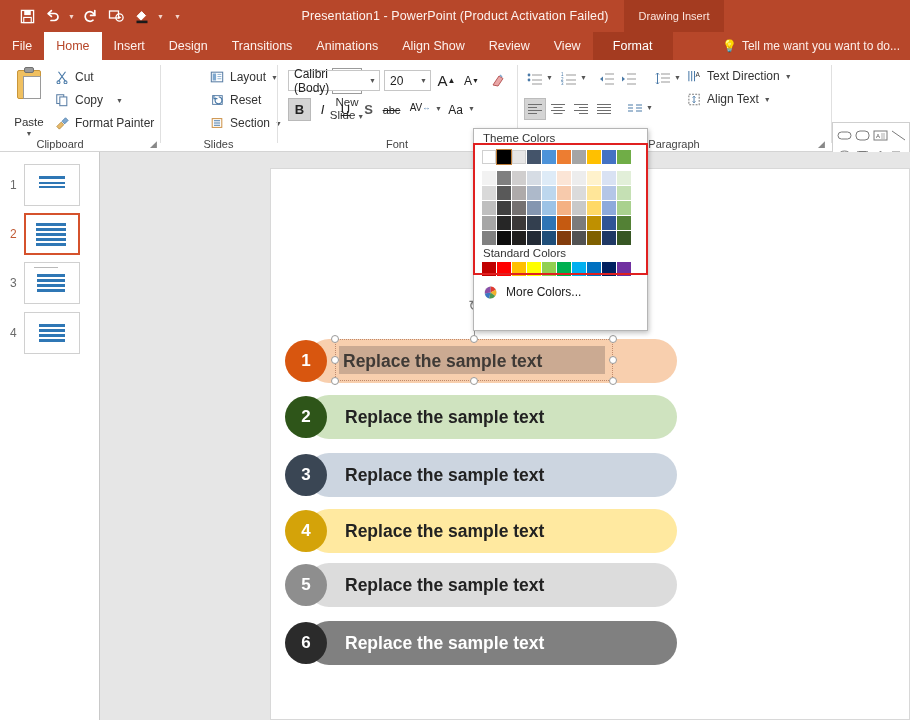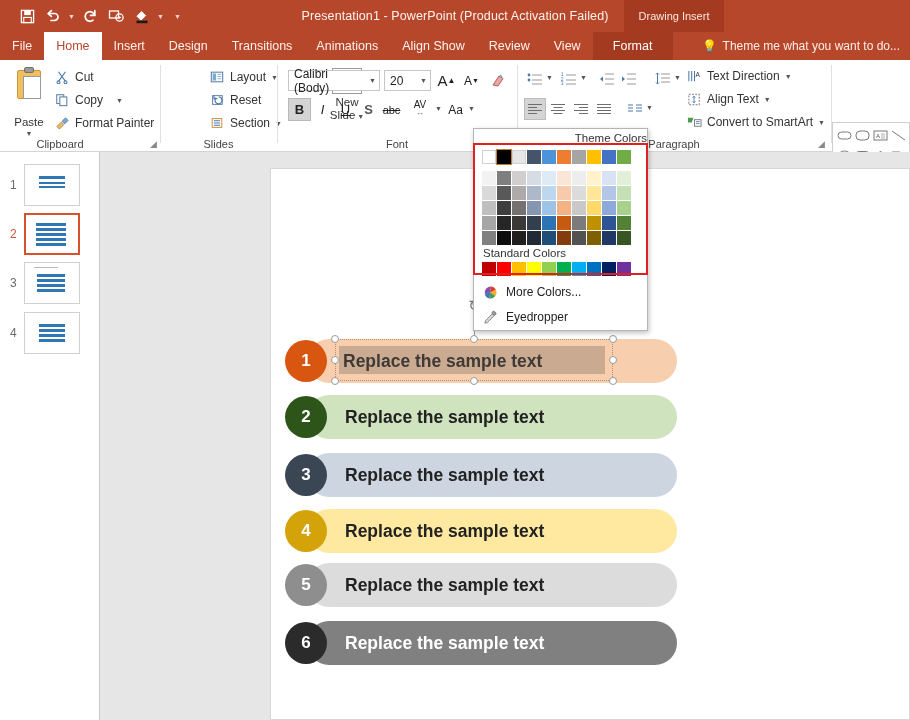--- a/index.html
+++ b/index.html
@@ -206,21 +206,21 @@
   }
 
   
   .colordrop {
     position: absolute; left: 473px; top: 128px; width: 175px; height: 203px;
     background: #ffffff; border: 1px solid #b5b5b5;
     box-shadow: 1px 2px 5px rgba(0,0,0,0.25);
     z-index: 50;
   }
   .cd-head {
-    font-size: 11.5px; color: #333; padding: 3px 0 2px 9px; text-align: right;
+    font-size: 11.5px; color: #333; padding: 3px 0 2px 9px;
   }
   .swatch-grid { position: absolute; display: grid; gap: 1px; }
   .sw { width: 14px; height: 14px; }
   .sw.sel { outline: 1.5px solid #c07f3a; outline-offset: 0px; }
   .cd-menu-item {
     position: absolute; left: 0; width: 175px; height: 22px;
     display: flex; align-items: center; gap: 8px; padding-left: 8px;
     font-size: 12px; color: #222;
   }
   .cd-redbox {
@@ -282,21 +282,21 @@
       <div class="tab">Design</div>
       <div class="tab">Transitions</div>
       <div class="tab">Animations</div>
       <div class="tab">Align Show</div>
       <div class="tab">Review</div>
       <div class="tab">View</div>
       <div class="tab ctx" style="width:80px;justify-content:center;">Format</div>
     </div>
     <div class="tellme">
       <span class="bulb">💡</span>
-      <span>Theme me what you want to do...</span>
+      <span>Tell me want you want to do...</span>
     </div>
   </div>
 
   <div class="ribbon">
 
     <div class="rgroup" style="left:0; width:160px;">
       <div class="paste-btn">
         <div class="clipboard-icon">
           <div class="cb-back"></div>
             <div class="cb-clip"></div>
@@ -426,21 +426,21 @@
       </div>
       <div class="fbtn" style="left:56px; top:38px;">
         <span style="text-decoration:underline;">U</span>
       </div>
       <div class="fbtn" style="left:79px; top:38px;">
         <b style="color:#555;">S</b>
       </div>
       <div class="fbtn" style="left:102px; top:38px; font-size:11px;align-items:center;">
         <span style="text-decoration:line-through;">abc</span>
       </div>
-      <div class="fbtn" style="left:126px; top:36px; width:32px; flex-direction:column;">
+      <div class="fbtn" style="left:126px; top:36px; width:32px; flex-direction:row;">
         <span style="font-size:10px;line-height:9px;">AV</span>
         <span style="font-size:8px;color:#4a7aa8;line-height:7px;">↔</span>
       </div>
       <span class="caret7" style="position:absolute; left:157px; top:45px;">▼</span>
       <div class="fbtn" style="left:166px; top:38px; font-size:12px;">
         <span>Aa</span>
       </div>
       <span class="caret7" style="position:absolute; left:190px; top:45px;">▼</span>
 
       <div class="glabel" style="left:0; width:238px;">Font</div>
@@ -533,31 +533,20 @@
         <span class="caret7">▼</span>
       </div>
       <div class="pitem" style="left:168px; top:29px;">
         <span class="mini-ico">
           <svg width="15" height="15" viewBox="0 0 16 16">
               <rect x="2" y="2.5" width="11" height="11" fill="none" stroke="#7a7a7a" stroke-width="1.1" stroke-dasharray="2 1.4"></rect>
               <path d="M7.5 4.5 V11.5 M6 6 L7.5 4.5 L9 6 M6 10 L7.5 11.5 L9 10" stroke="#4a7aa8" stroke-width="1" fill="none"></path>
             </svg>
         </span>
         <span>Align Text</span>
-        <span class="caret7">▼</span>
-      </div>
-      <div class="pitem" style="left:168px; top:52px;">
-        <span class="mini-ico">
-          <svg width="15" height="15" viewBox="0 0 16 16">
-              <path d="M1 3 L7 3 L5 8 L1 8 Z" fill="#4d9a52"></path>
-              <rect x="8" y="5" width="7" height="7" fill="#fff" stroke="#7a7a7a" stroke-width="1"></rect>
-              <path d="M9.5 7 H13.5 M9.5 9 H13.5" stroke="#4a7aa8" stroke-width=".9"></path>
-            </svg>
-        </span>
-        <span>Convert to SmartArt</span>
         <span class="caret7">▼</span>
       </div>
 
       <div class="glabel" style="left:0; width:312px;">Paragraph</div>
       <div class="dlg" style="left:300px;">◢</div>
     </div>
     <div class="gsep" style="left:831px;"></div>
 
     <div class="shapes-gallery">
       <div class="shape-cell">
@@ -810,25 +799,16 @@
             <circle cx="8" cy="8" r="6.5" fill="#ddd"></circle>
             <path d="M8 8 L8 1.5 A6.5 6.5 0 0 1 13.6 5 Z" fill="#e03a2f"></path>
             <path d="M8 8 L13.6 5 A6.5 6.5 0 0 1 13 11.6 Z" fill="#f3b12b"></path>
             <path d="M8 8 L13 11.6 A6.5 6.5 0 0 1 6.5 14.3 Z" fill="#4d9a52"></path>
             <path d="M8 8 L6.5 14.3 A6.5 6.5 0 0 1 2 9 Z" fill="#3b78c2"></path>
             <path d="M8 8 L2 9 A6.5 6.5 0 0 1 8 1.5 Z" fill="#8a4fa8"></path>
           </svg>
       </span>
       <span>More Colors...</span>
     </div>
-    <div class="cd-menu-item" style="top:177px;">
-      <span class="mini-ico">
-        <svg width="15" height="15" viewBox="0 0 16 16">
-            <path d="M2 14 L4.5 13.5 L12 6 L10 4 L2.5 11.5 Z" fill="#d9d9d9" stroke="#777" stroke-width=".9"></path>
-            <rect x="9.6" y="1.8" width="4.4" height="3.2" rx="1.5" transform="rotate(45 11.8 3.4)" fill="#9a9a9a" stroke="#666" stroke-width=".8"></rect>
-          </svg>
-      </span>
-      <span>Eyedropper</span>
-    </div>
   </div>
   <div class="cd-redbox" style="left:473px; top:143px; width:175px; height:132px;"></div>
 
 </div>
 
 </body></html>

